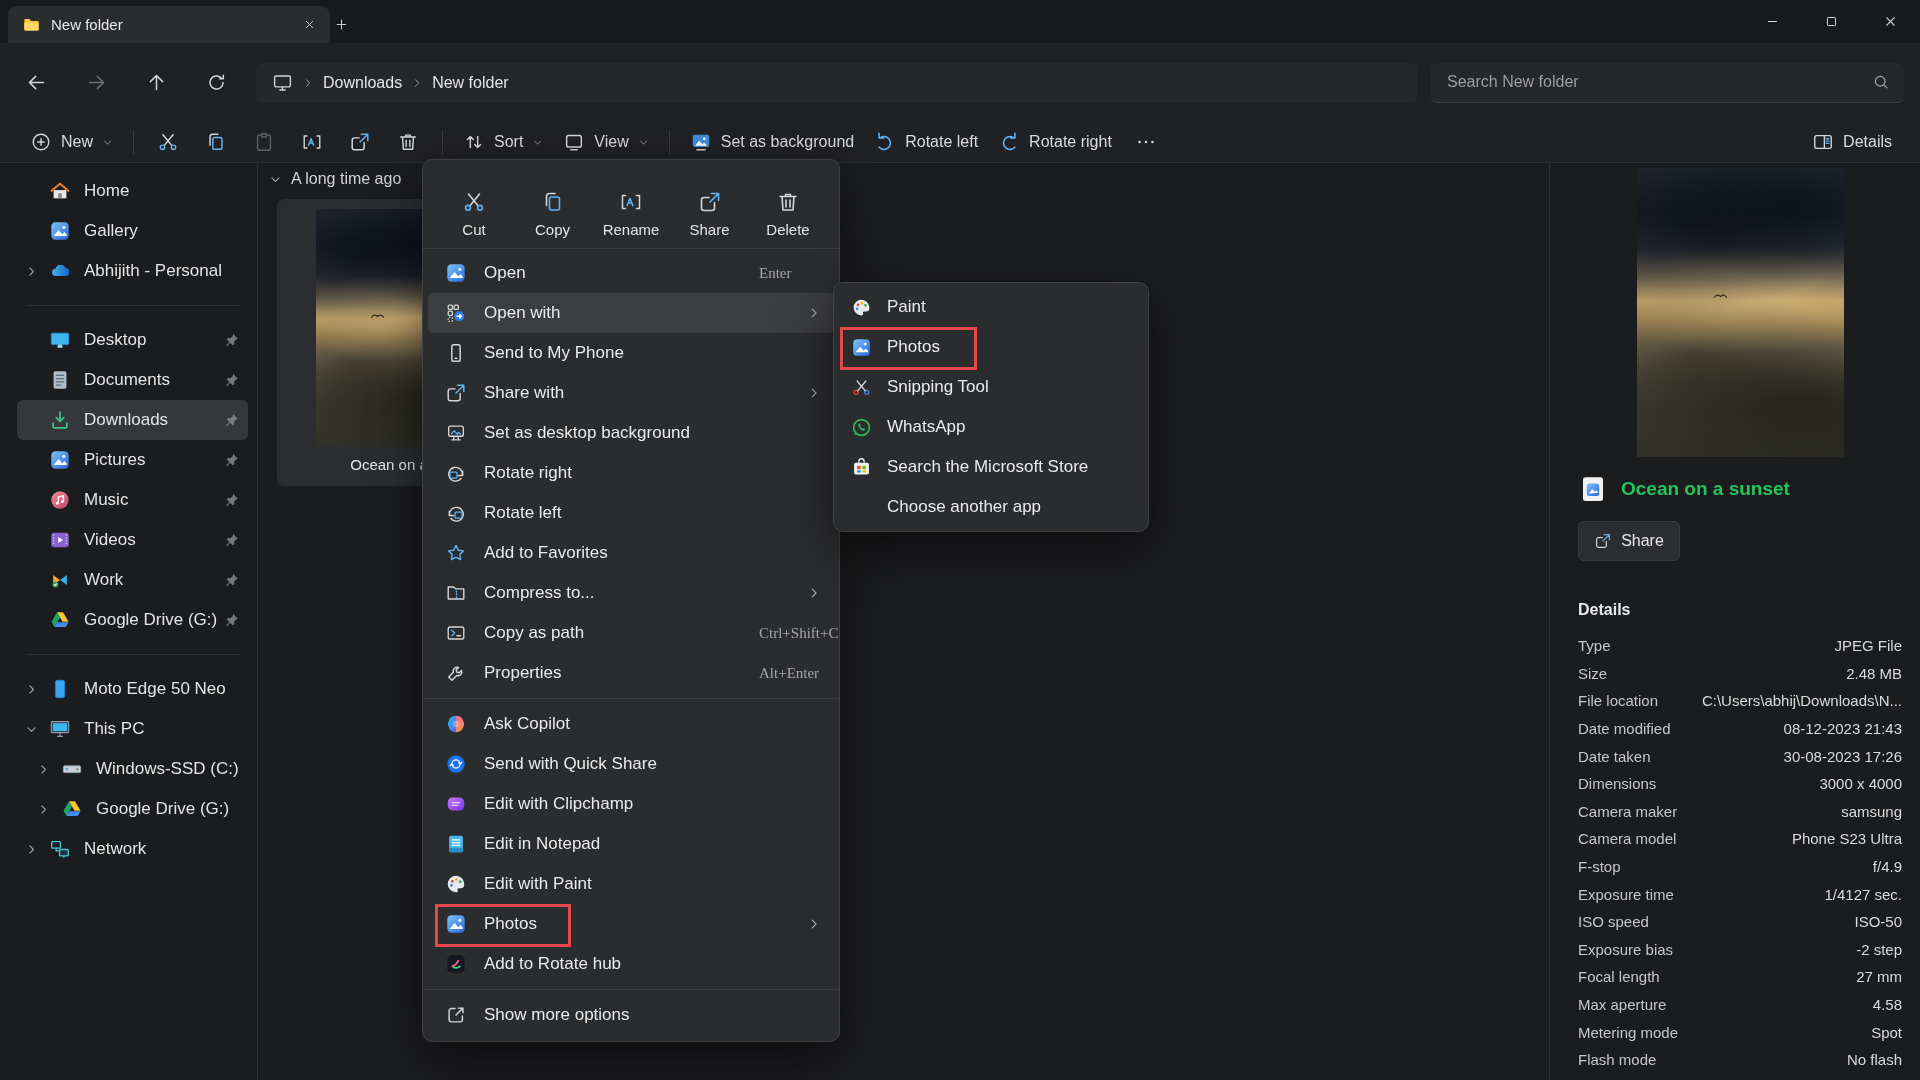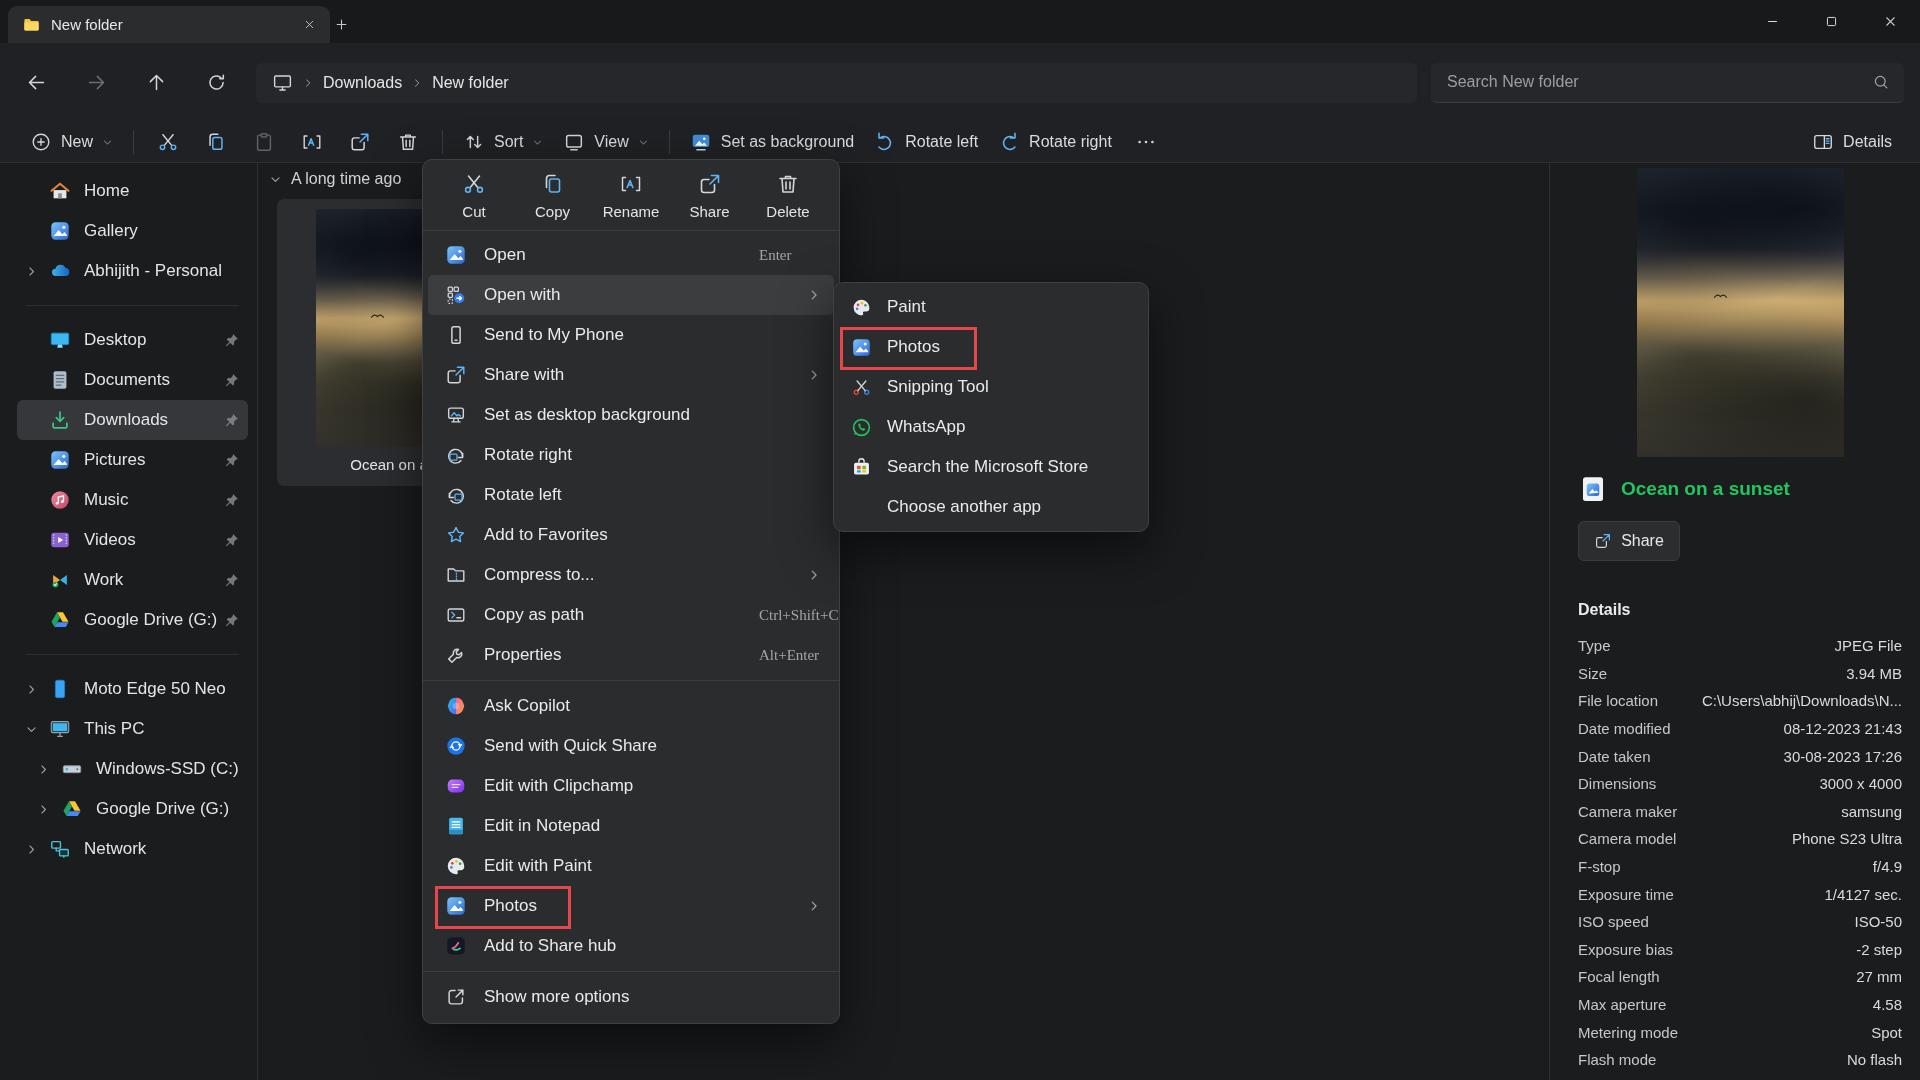--- a/index.html
+++ b/index.html
@@ -91,21 +91,21 @@
   .share-btn .icon{width:18px;height:18px;}
   .dp-heading{margin-top:40px;font-size:16px;font-weight:bold;color:#eaebec;}
   .detail-rows{margin-top:13px;}
   .detail-row{display:flex;justify-content:space-between;align-items:center;height:27.6px;font-size:15px;}
   .detail-row .dl{color:#c6c7c9;}
   .detail-row .dv{color:#d9dadb;text-align:right;white-space:nowrap;}
 
   
   .context-menu{position:absolute;left:422px;top:159px;width:418px;background:#2b2c2e;border:1px solid #3f4042;border-radius:10px;
                 box-shadow:0 18px 50px rgba(0,0,0,.55);padding-bottom:6px;z-index:5;box-sizing:border-box;}
-  .quick-row{display:flex;justify-content:space-between;padding:12px 14px 10px;}
+  .quick-row{display:flex;justify-content:space-between;padding:30px 14px 10px;}
   .quick-cell{width:74px;display:flex;flex-direction:column;align-items:center;gap:7px;font-size:15px;color:#e3e4e5;border-radius:5px;}
   .qc-icon{width:24px;height:24px;}
   .menu-hr{height:1px;background:#3c3d3f;}
   .menu-list{padding-top:4px;}
   .menu-item{height:40px;margin:0 5px;padding:0 14px 0 17px;display:flex;align-items:center;position:relative;border-radius:5px;font-size:17px;color:#e9eaeb;}
   .mi-icon{width:22px;height:22px;margin-right:17px;}
   .mi-label{white-space:nowrap;}
   .mi-shortcut{position:absolute;left:331px;font-size:15px;color:#a4a5a7;font-family:Liberation Serif, serif;}
   .mi-arrow{position:absolute;right:13px;width:14px;height:14px;display:none;opacity:.85;}
   .menu-item.has-sub .mi-arrow{display:block;}
@@ -790,21 +790,21 @@
       </div>
       <div class="dp-heading">Details</div>
       <div class="detail-rows">
 
       <div class="detail-row">
             <span class="dl">Type</span>
             <span class="dv">JPEG File</span>
           </div>
           <div class="detail-row">
             <span class="dl">Size</span>
-            <span class="dv">3.94 MB</span>
+            <span class="dv">2.48 MB</span>
           </div>
           <div class="detail-row">
             <span class="dl">File location</span>
             <span class="dv">C:\Users\abhij\Downloads\N...</span>
           </div>
           <div class="detail-row">
             <span class="dl">Date modified</span>
             <span class="dv">08-12-2023 21:43</span>
           </div>
           <div class="detail-row">
@@ -1165,21 +1165,21 @@
           </span>
         </div>
         <div class="menu-item">
           <span class="icon mi-icon">
             <svg viewBox="0 0 24 24">
               <rect x="2.5" y="2.5" width="19" height="19" rx="5" fill="#141824"></rect>
               <path d="M8 14.5c3-1 5-3 6.5-6" fill="none" stroke="#f25d94" stroke-width="2" stroke-linecap="round"></path>
               <path d="M9.5 15.8c2.5.8 5 .3 6.8-1.2" fill="none" stroke="#39d98a" stroke-width="2" stroke-linecap="round"></path>
             </svg>
           </span>
-          <span class="mi-label">Add to Share hub</span>
+          <span class="mi-label">Add to Rotate hub</span>
           <span class="mi-shortcut"></span>
 
         </div>
         <div class="menu-item separator">
           
           
           
           
         </div>
         <div class="menu-item">

